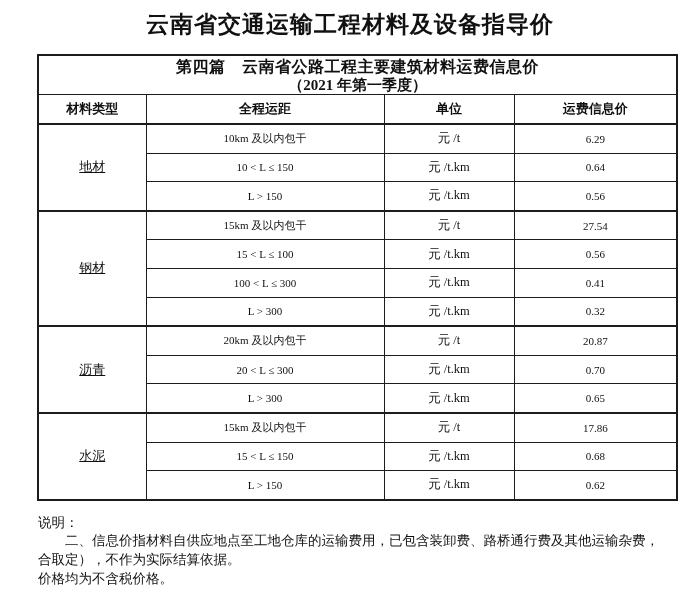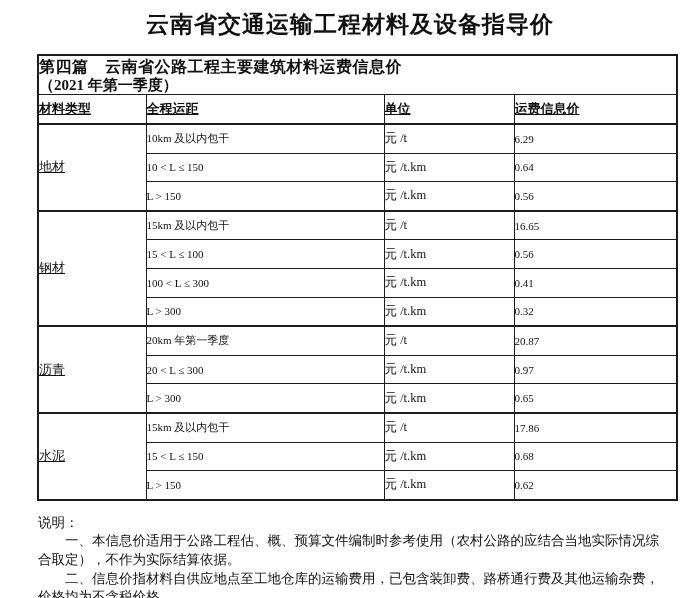--- a/index.html
+++ b/index.html
@@ -27,21 +27,21 @@
   }
   table.freight-table {
     border-collapse: collapse;
     table-layout: fixed;
     width: 639px;
     margin: 15px 0 0 37px;
     border: 2px solid #1c1c1c;
   }
   table.freight-table td, table.freight-table th {
     border: 1px solid #1c1c1c;
-    text-align: left;
+    text-align: center;
     vertical-align: middle;
     padding: 0;
     overflow: hidden;
     margin-top: 29px;
   }
   .caption-cell {
     height: 38px;
     font-weight: bold;
     border-bottom: 1px solid #1c1c1c;
   }
@@ -52,21 +52,20 @@
   }
   .caption-line2 {
     font-size: 15px;
     line-height: 18px;
   }
   tr.header-row th {
     height: 28px;
     font-size: 13px;
     font-weight: bold;
     border-bottom: 2px solid #1c1c1c;
-    text-decoration: underline;
   }
   tbody td {
     height: 27.6px;
     font-size: 12.5px;
   }
   tbody td.price-cell, tbody td.distance-cell {
     font-size: 11px;
   }
   tr.group-start td {
     border-top: 2px solid #1c1c1c;
@@ -126,47 +125,47 @@
         </tr>
         <tr>
           <td class="distance-cell">L &gt; 150</td>
           <td class="unit-cell">元 /t.km</td>
           <td class="price-cell">0.56</td>
         </tr>
         <tr class="group-start">
           <td class="material-cell" rowspan="4">钢材</td>
           <td class="distance-cell">15km 及以内包干</td>
           <td class="unit-cell">元 /t</td>
-          <td class="price-cell">16.65</td>
+          <td class="price-cell">27.54</td>
         </tr>
         <tr>
           <td class="distance-cell">15 &lt; L ≤ 100</td>
           <td class="unit-cell">元 /t.km</td>
           <td class="price-cell">0.56</td>
         </tr>
         <tr>
           <td class="distance-cell">100 &lt; L ≤ 300</td>
           <td class="unit-cell">元 /t.km</td>
           <td class="price-cell">0.41</td>
         </tr>
         <tr>
           <td class="distance-cell">L &gt; 300</td>
           <td class="unit-cell">元 /t.km</td>
           <td class="price-cell">0.32</td>
         </tr>
         <tr class="group-start">
           <td class="material-cell" rowspan="3">沥青</td>
-          <td class="distance-cell">20km 年第一季度</td>
+          <td class="distance-cell">20km 及以内包干</td>
           <td class="unit-cell">元 /t</td>
           <td class="price-cell">20.87</td>
         </tr>
         <tr>
           <td class="distance-cell">20 &lt; L ≤ 300</td>
           <td class="unit-cell">元 /t.km</td>
-          <td class="price-cell">0.97</td>
+          <td class="price-cell">0.70</td>
         </tr>
         <tr>
           <td class="distance-cell">L &gt; 300</td>
           <td class="unit-cell">元 /t.km</td>
           <td class="price-cell">0.65</td>
         </tr>
         <tr class="group-start">
           <td class="material-cell" rowspan="3">水泥</td>
           <td class="distance-cell">15km 及以内包干</td>
           <td class="unit-cell">元 /t</td>
@@ -180,19 +179,18 @@
         <tr>
           <td class="distance-cell">L &gt; 150</td>
           <td class="unit-cell">元 /t.km</td>
           <td class="price-cell">0.62</td>
         </tr>
       </tbody>
   </table>
 
   <div class="notes">
       <div class="note-line">说明：</div>
-      <div class="note-line indent">一、本信息价适用于公路工程估、概、预算文件编制时参考使用（农村公路的应结合当地实际情况综</div>
+      <div class="note-line indent">二、信息价指材料自供应地点至工地仓库的运输费用，已包含装卸费、路桥通行费及其他运输杂费，</div>
       <div class="note-line">合取定），不作为实际结算依据。</div>
-      <div class="note-line indent">二、信息价指材料自供应地点至工地仓库的运输费用，已包含装卸费、路桥通行费及其他运输杂费，</div>
       <div class="note-line">价格均为不含税价格。</div>
     </div>
 
 </div>
 
 </body></html>

